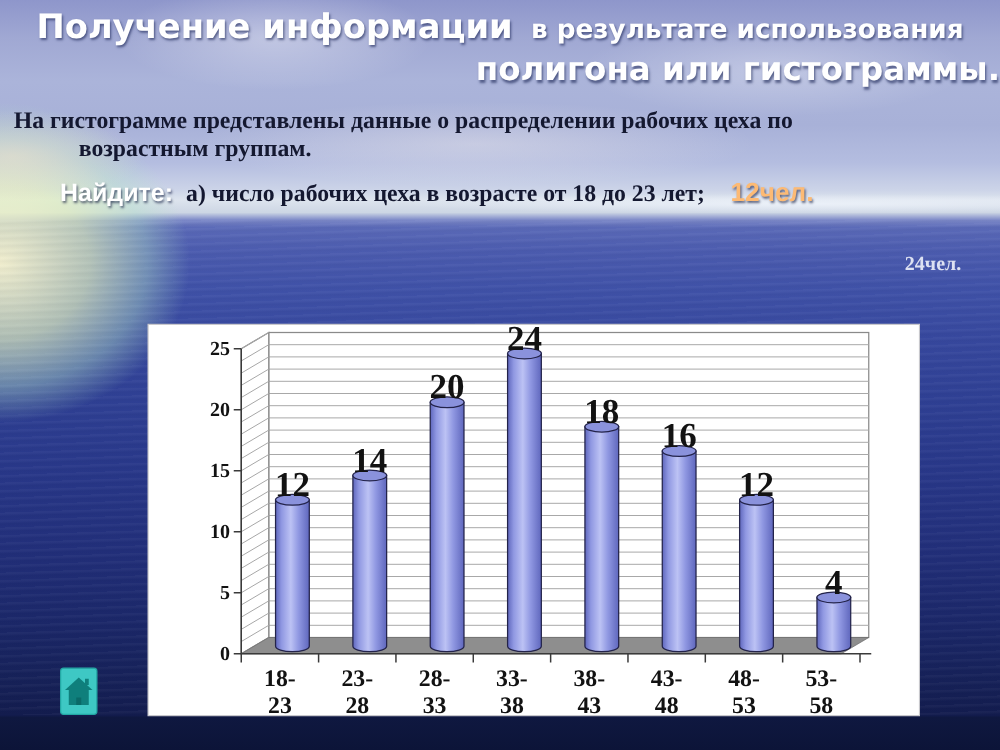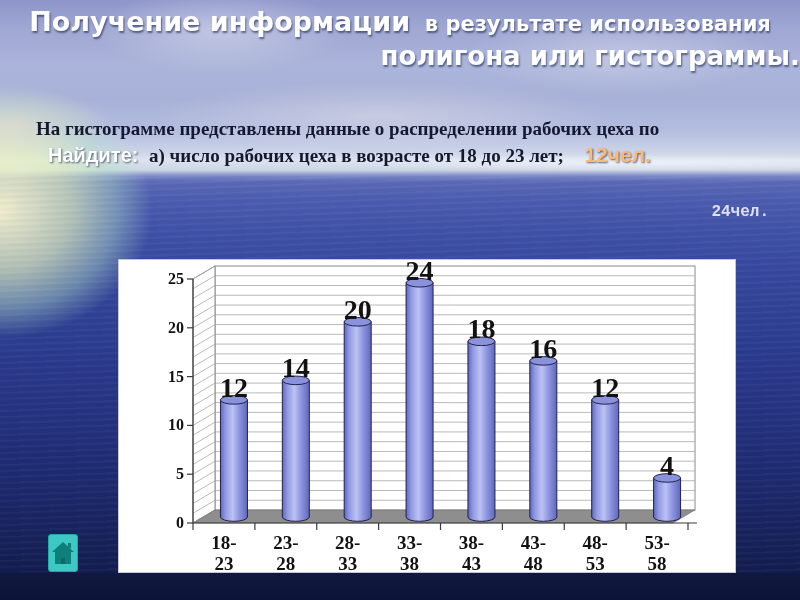--- a/index.html
+++ b/index.html
@@ -24,30 +24,30 @@
       rgba(0,10,40,.06) 3px, rgba(255,255,255,0) 6px);}
   .title{position:absolute;left:0;top:6px;width:100%;text-align:center;color:#fff;
     font-family:"DejaVu Sans",sans-serif;font-weight:bold;
     text-shadow:1px 2px 2px rgba(10,20,70,.55);}
   .title .big{font-size:27px;}
   .title .mid{font-size:21px;margin-left:9px;margin-top:16px;}
   .title-l2{position:absolute;left:0;top:41px;width:100%;text-align:right;color:#fff;
     font-family:"DejaVu Sans",sans-serif;font-weight:bold;font-size:26px;
     text-shadow:1px 2px 2px rgba(10,20,70,.55);}
   .darkserif{font-family:"Liberation Serif",serif;font-weight:bold;color:#141830;}
-  .prob1{position:absolute;left:36px;top:86px;font-size:19px;margin-top:32px;}
+  .prob1{position:absolute;left:11px;top:86px;font-size:19px;}
   .prob2{position:absolute;left:63px;top:109px;font-size:19px;}
   .findrow{position:absolute;left:48px;top:143px;white-space:nowrap;}
   .findrow .lbl{font-size:20px;font-weight:bold;color:#fff;text-shadow:1px 1px 2px rgba(0,10,50,.6);}
   .findrow .qa{font-size:19px;margin-left:6px;}
   .findrow .ans{font-size:21px;font-weight:bold;color:#fdba74;margin-left:16px;
                 text-shadow:1px 1px 2px rgba(0,10,50,.6);}
   .itemb{position:absolute;left:38px;top:179px;font-size:20px;font-weight:bold;color:#fff;
          white-space:nowrap;text-shadow:1px 1px 2px rgba(0,10,50,.65);}
-  .ansb{position:absolute;right:31px;top:203px;font-family:Liberation Mono, monospace;
+  .ansb{position:absolute;right:31px;top:203px;font-family:Liberation Serif, serif;
         font-weight:bold;font-size:16px;color:#dde1f2;}
   .rowc{position:absolute;left:44px;top:227px;white-space:nowrap;}
   .rowc .qc{font-size:21px;font-weight:bold;color:#fff;text-shadow:1px 1px 2px rgba(0,10,50,.65);}
   .rowc .ansc{font-family:"Liberation Serif",serif;font-size:20px;color:#dde1f2;margin-left:20px;}
   .chart{position:absolute;left:119px;top:260px;width:616px;height:312px;background:#fff;
          box-shadow:0 0 0 1px #c8c8cc;}
   .home{position:absolute;left:48px;top:534px;width:30px;height:38px;background:#3ec8c4;
         border:1px solid #23a8a4;border-radius:3px;padding:0;cursor:pointer;
         display:flex;align-items:center;justify-content:center;}
 </style>
@@ -58,20 +58,21 @@
   <div class="bg"></div>
   <div class="waves"></div>
 
   <div class="title">
     <span class="big">Получение информации</span>
     <span class="mid">в  результате использования</span>
   </div>
   <div class="title-l2">полигона или гистограммы.</div>
 
   <div class="prob1 darkserif">На гистограмме представлены данные о распределении рабочих цеха по</div>
+  <div class="prob2 darkserif">возрастным  группам.</div>
 
   <div class="findrow">
     <span class="lbl">Найдите:</span>
     <span class="qa darkserif">а) число рабочих цеха в возрасте от 18 до 23 лет;</span>
     <span class="ans">12чел.</span>
   </div>
 
   <div class="ansb">24чел.</div>
 
 

